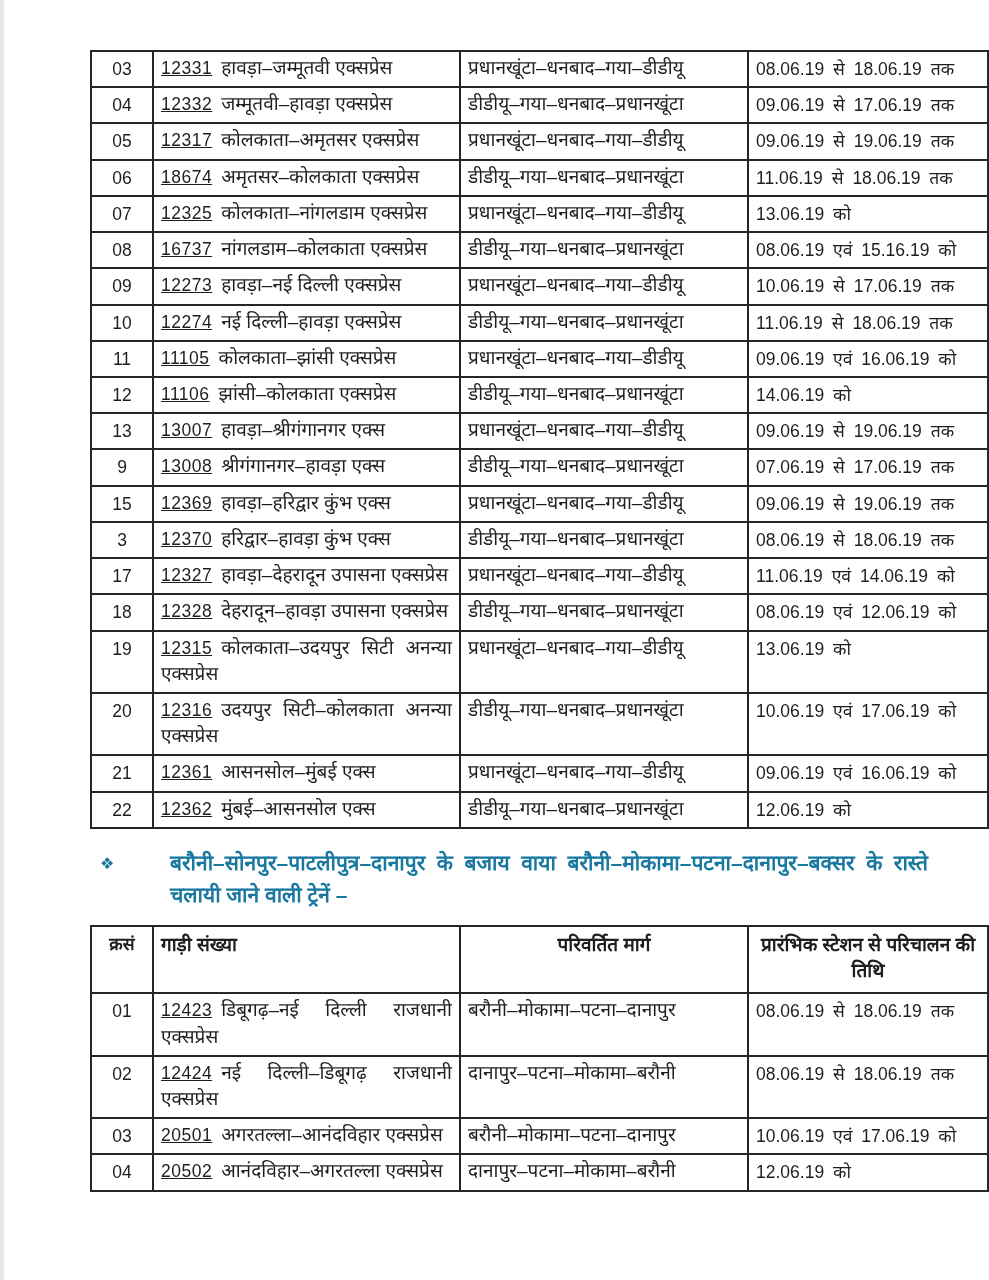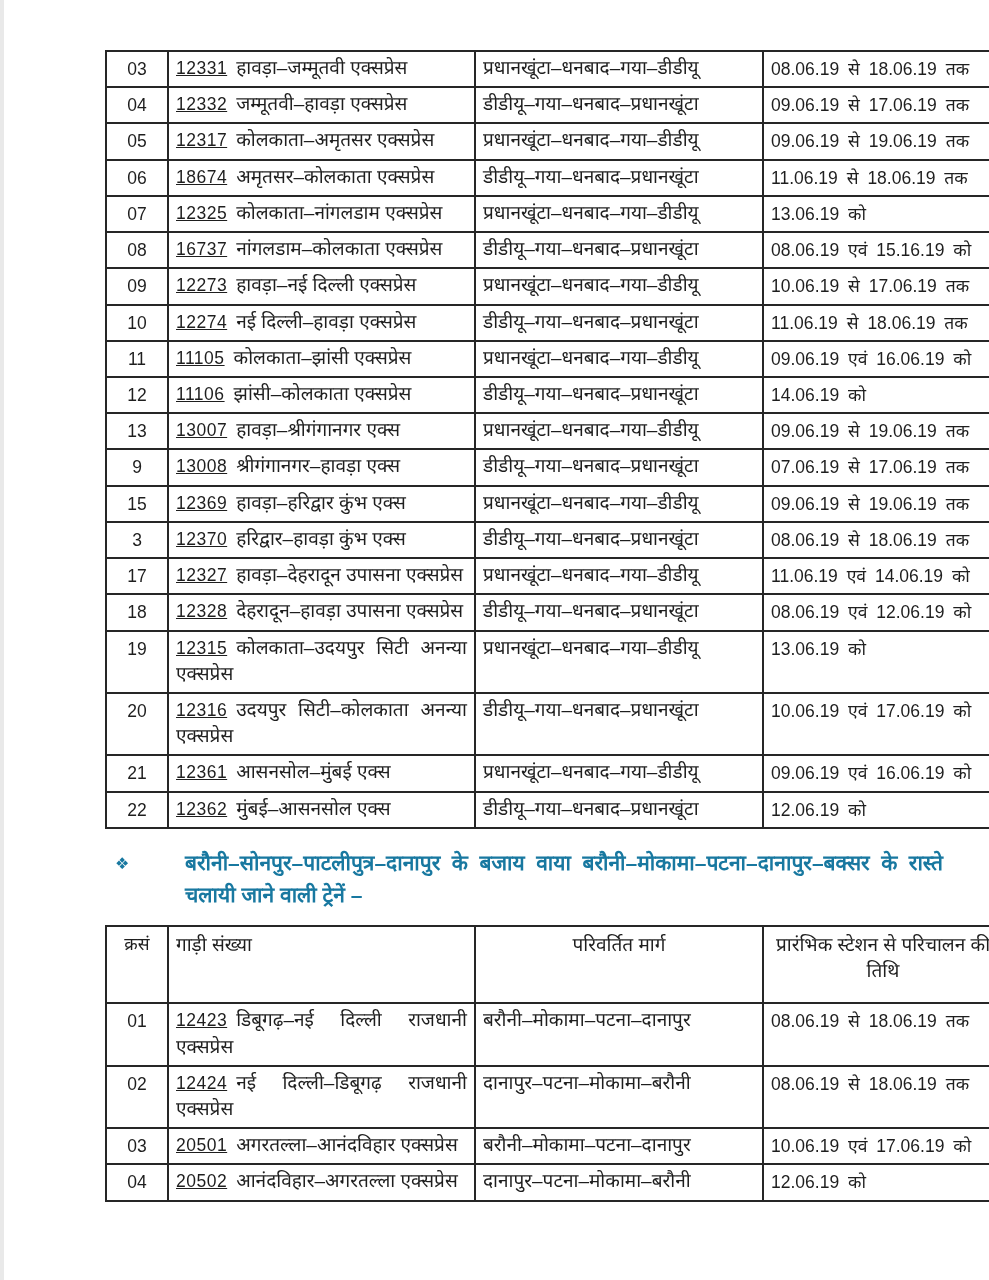--- a/index.html
+++ b/index.html
@@ -12,36 +12,36 @@
   body{background:#f4f4f4;}
   .page{
     position:relative;
     width:989px;height:1280px;
     background:var(--page-bg);
     font-family:"Liberation Sans","DejaVu Sans",sans-serif;
     color:var(--text-color);
     overflow:hidden;
     box-shadow:inset 4px 0 0 #e9e9e9;
   }
-  .content{position:absolute;left:105px;top:50px;width:843px;}
+  .content{position:absolute;left:90px;top:50px;width:843px;}
   table{border-collapse:collapse;table-layout:fixed;width:843px;background:#fff;}
   td,th{
     border:2px solid var(--border-color);
     vertical-align:top;
     padding:3px 7px 5px 7px;
     font-size:19px;
     line-height:1.38;
     word-wrap:break-word;
   }
   .c-sn{width:46px;text-align:center;font-size:17.5px;padding-top:5px;}
   .c-train{width:291px;text-align:justify;}
   .c-route{width:272px;border-radius:11px;}
   .c-dates{width:224px;font-size:17.5px;word-spacing:4px;padding-top:5px;}
   .tno{display:inline-block;margin-right:9px;font-size:17.5px;letter-spacing:0.5px;text-decoration:underline;}
-  th{font-weight:normal;text-align:center;padding-top:5px;padding-bottom:18px;font-size:19px;}
+  th{font-weight:bold;text-align:center;padding-top:5px;padding-bottom:8px;font-size:19px;}
   th.c-dates{word-spacing:normal;font-size:19px;}
   .note{
     display:flex;
     margin:18px 0 13px 10px;
     width:828px;
     color:var(--heading-color);
     font-weight:bold;
     font-size:21px;
     line-height:1.55;
     text-align:justify;

